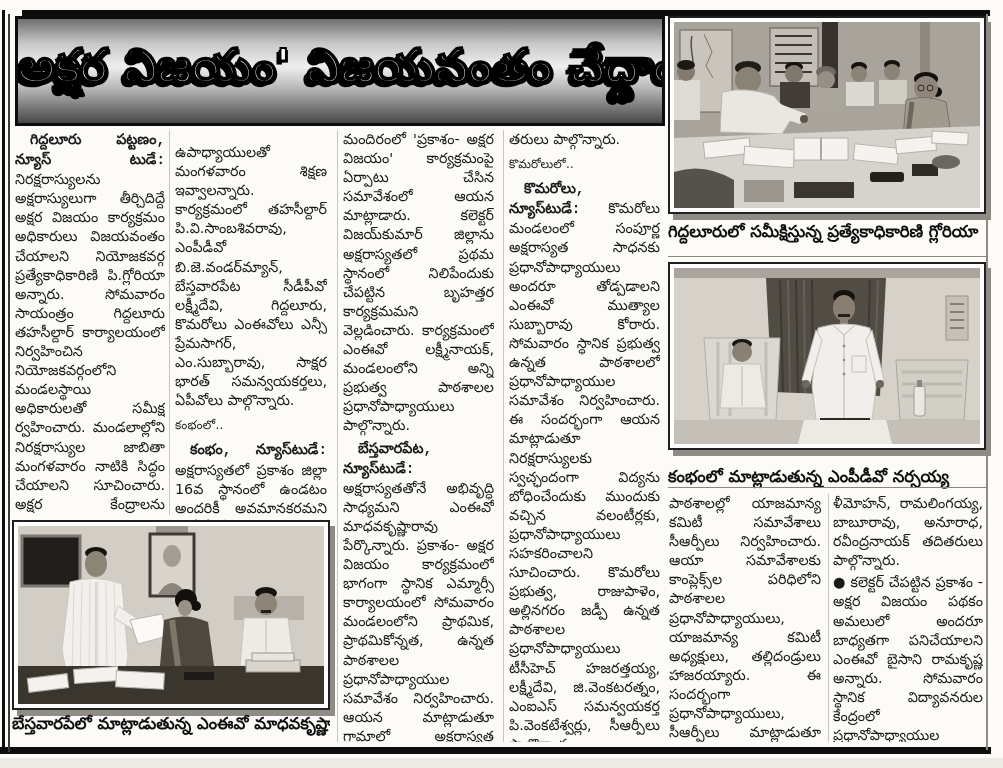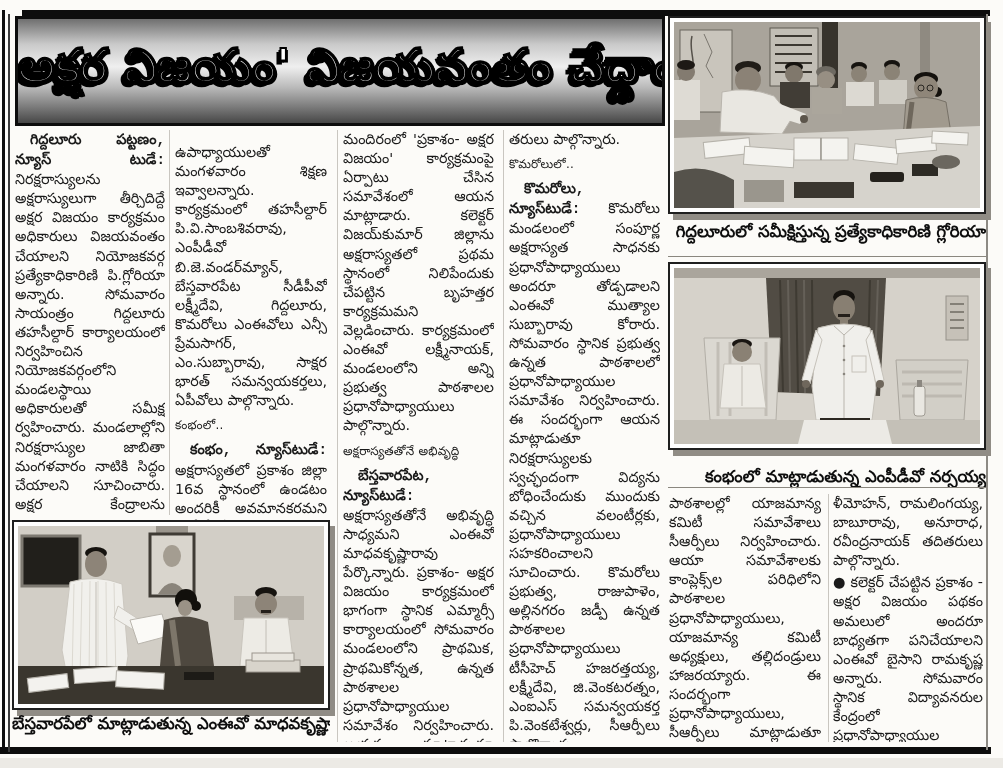--- a/index.html
+++ b/index.html
@@ -25,21 +25,21 @@
   .para.cont{text-indent:0;}
   .dateline{font-weight:700;font-family:Liberation Mono, monospace;}
   .subhead{font-size:12px;font-weight:400;margin:6px 0 5px;text-indent:0;letter-spacing:.2px;}
   
   .vsep{position:absolute;width:1px;background:#c9c6c0;}
   .hsep{position:absolute;height:1px;background:#8a877f;}
   
   .photo{position:absolute;background:#ffffff;border:2px solid #1f1f1f;padding:4px;
          box-shadow:5px 6px 0 #908c85;}
   .photo svg{display:block;}
-  .caption{position:absolute;font-weight:700;font-size:16.5px;text-align:right;color:#0e0e0e;
+  .caption{position:absolute;font-weight:700;font-size:16.5px;text-align:left;color:#0e0e0e;
            white-space:nowrap;overflow:hidden;}
 </style>
 </head>
 <body>
 
 <div class="page">
 
   <div class="rule top-rule"></div>
   <div class="rule bottom-rule"></div>
   <div class="rule left-rule-outer"></div>
@@ -61,21 +61,20 @@
   </div>
 
   <div class="col" style="left:175px;top:130px;width:152px;height:388px;margin-top:13px;">
     <p class="para cont"><span>ఉపాధ్యాయులతో మంగళవారం శిక్షణ ఇవ్వాలన్నారు. కార్యక్రమంలో తహసీల్దార్ పి.వి.సాంబశివరావు, ఎంపీడీవో బి.జె.వండర్‌మ్యాన్, బేస్తవారపేట సీడీపీవో లక్ష్మీదేవి, గిద్దలూరు, కొమరోలు ఎంఈవోలు ఎన్సీ ప్రేమసాగర్, ఎం.సుబ్బారావు, సాక్షర భారత్ సమన్వయకర్తలు, ఏపీవోలు పాల్గొన్నారు.</span></p>
     <p class="subhead">కంభంలో..</p>
     <p class="para"><b class="dateline">కంభం, న్యూస్‌టుడే: </b><span>అక్షరాస్యతలో ప్రకాశం జిల్లా 16వ స్థానంలో ఉండటం అందరికీ అవమానకరమని ఎంపీడీవో నర్సయ్య తెలిపారు. సోమవారం స్థానిక మండల పరిషత్తు కార్యాలయ సమావేశ</span></p>
   </div>
 
   <div class="col" style="left:343px;top:130px;width:151px;height:612px;">
     <p class="para cont"><span>మందిరంలో 'ప్రకాశం- అక్షర విజయం' కార్యక్రమంపై ఏర్పాటు చేసిన సమావేశంలో ఆయన మాట్లాడారు. కలెక్టర్ విజయ్‌కుమార్ జిల్లాను అక్షరాస్యతలో ప్రథమ స్థానంలో నిలిపేందుకు చేపట్టిన బృహత్తర కార్యక్రమమని వెల్లడించారు. కార్యక్రమంలో ఎంఈవో లక్ష్మీనాయక్, మండలంలోని అన్ని ప్రభుత్వ పాఠశాలల ప్రధానోపాధ్యాయులు పాల్గొన్నారు.</span></p>
-    <p class="subhead">అక్షరాస్యతతోనే అభివృద్ధి</p>
     <p class="para"><b class="dateline">బేస్తవారపేట, న్యూస్‌టుడే: </b><span>అక్షరాస్యతతోనే అభివృద్ధి సాధ్యమని ఎంఈవో మాధవకృష్ణారావు పేర్కొన్నారు. ప్రకాశం- అక్షర విజయం కార్యక్రమంలో భాగంగా స్థానిక ఎమ్మార్సీ కార్యాలయంలో సోమవారం మండలంలోని ప్రాథమిక, ప్రాథమికోన్నత, ఉన్నత పాఠశాలల ప్రధానోపాధ్యాయుల సమావేశం నిర్వహించారు. ఆయన మాట్లాడుతూ గ్రామాల్లో అక్షరాస్యత పెంపుదలకు ఉపాధ్యాయులు కృషి చేయాలన్నారు. కార్యక్రమంలో పూసలపాడు ఉన్నత పాఠశాల ప్రధానోపాధ్యాయుడు పెద్దిరాజు, ఉపాధ్యాయులు తది</span></p>
   </div>
 
   <div class="col" style="left:509px;top:130px;width:151px;height:612px;">
     <p class="para cont"><span>తరులు పాల్గొన్నారు.</span></p>
     <p class="subhead">కొమరోలులో..</p>
     <p class="para"><b class="dateline">కొమరోలు, న్యూస్‌టుడే: </b><span>కొమరోలు మండలంలో సంపూర్ణ అక్షరాస్యత సాధనకు ప్రధానోపాధ్యాయులు అందరూ తోడ్పడాలని ఎంఈవో ముత్యాల సుబ్బారావు కోరారు. సోమవారం స్థానిక ప్రభుత్వ ఉన్నత పాఠశాలలో ప్రధానోపాధ్యాయుల సమావేశం నిర్వహించారు. ఈ సందర్భంగా ఆయన మాట్లాడుతూ నిరక్షరాస్యులకు స్వచ్ఛందంగా విద్యను బోధించేందుకు ముందుకు వచ్చిన వలంటీర్లకు, ప్రధానోపాధ్యాయులు సహకరించాలని సూచించారు. కొమరోలు ప్రభుత్వ, రాజుపాళెం, అల్లినగరం జడ్పీ ఉన్నత పాఠశాలల ప్రధానోపాధ్యాయులు టీసీహెచ్ హజరత్తయ్య, లక్ష్మీదేవి, జి.వెంకటరత్నం, ఎంఐఎస్ సమన్వయకర్త పి.వెంకటేశ్వర్లు, సీఆర్పీలు పాల్గొన్నారు.</span></p>
 
   </div>
 

